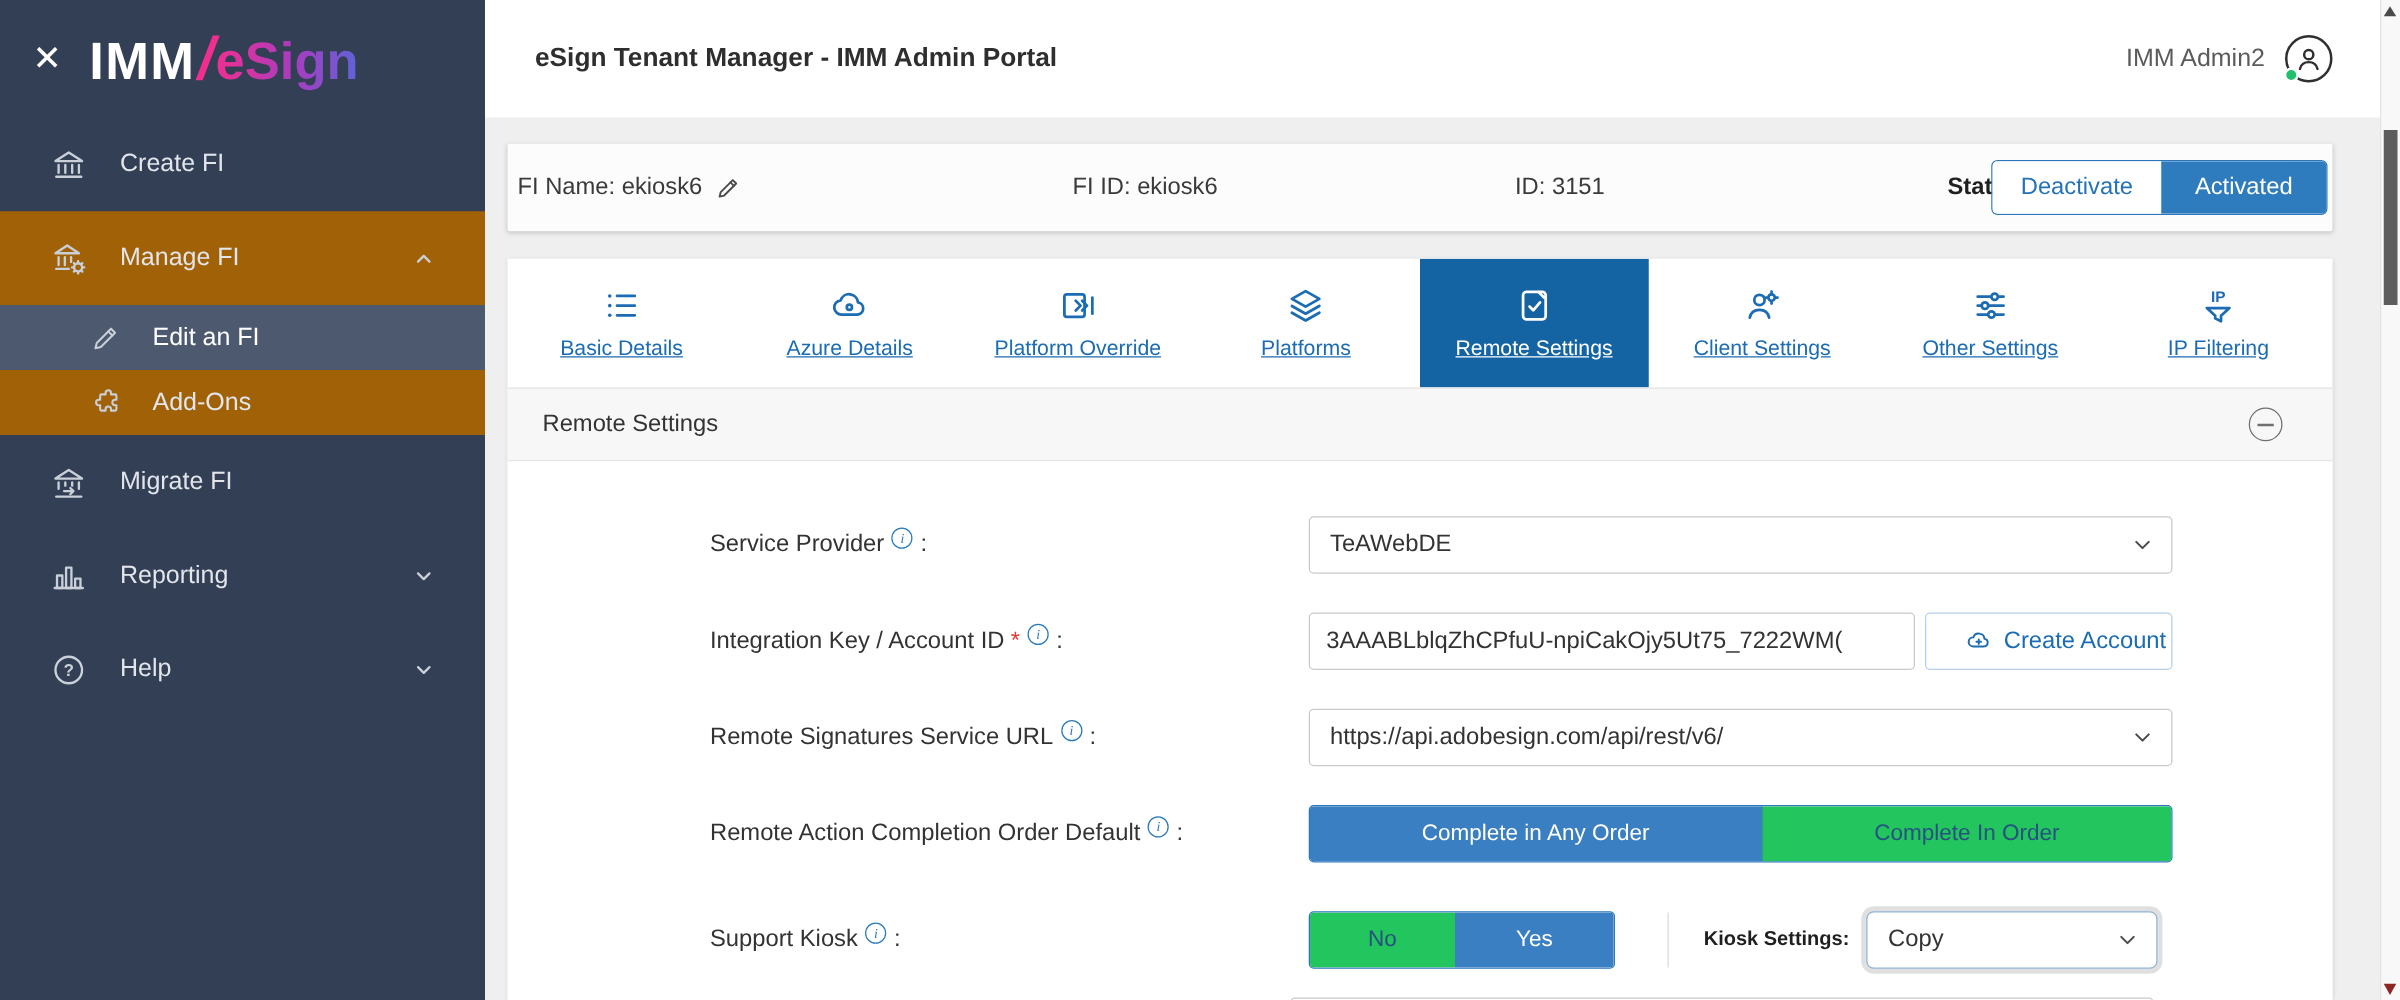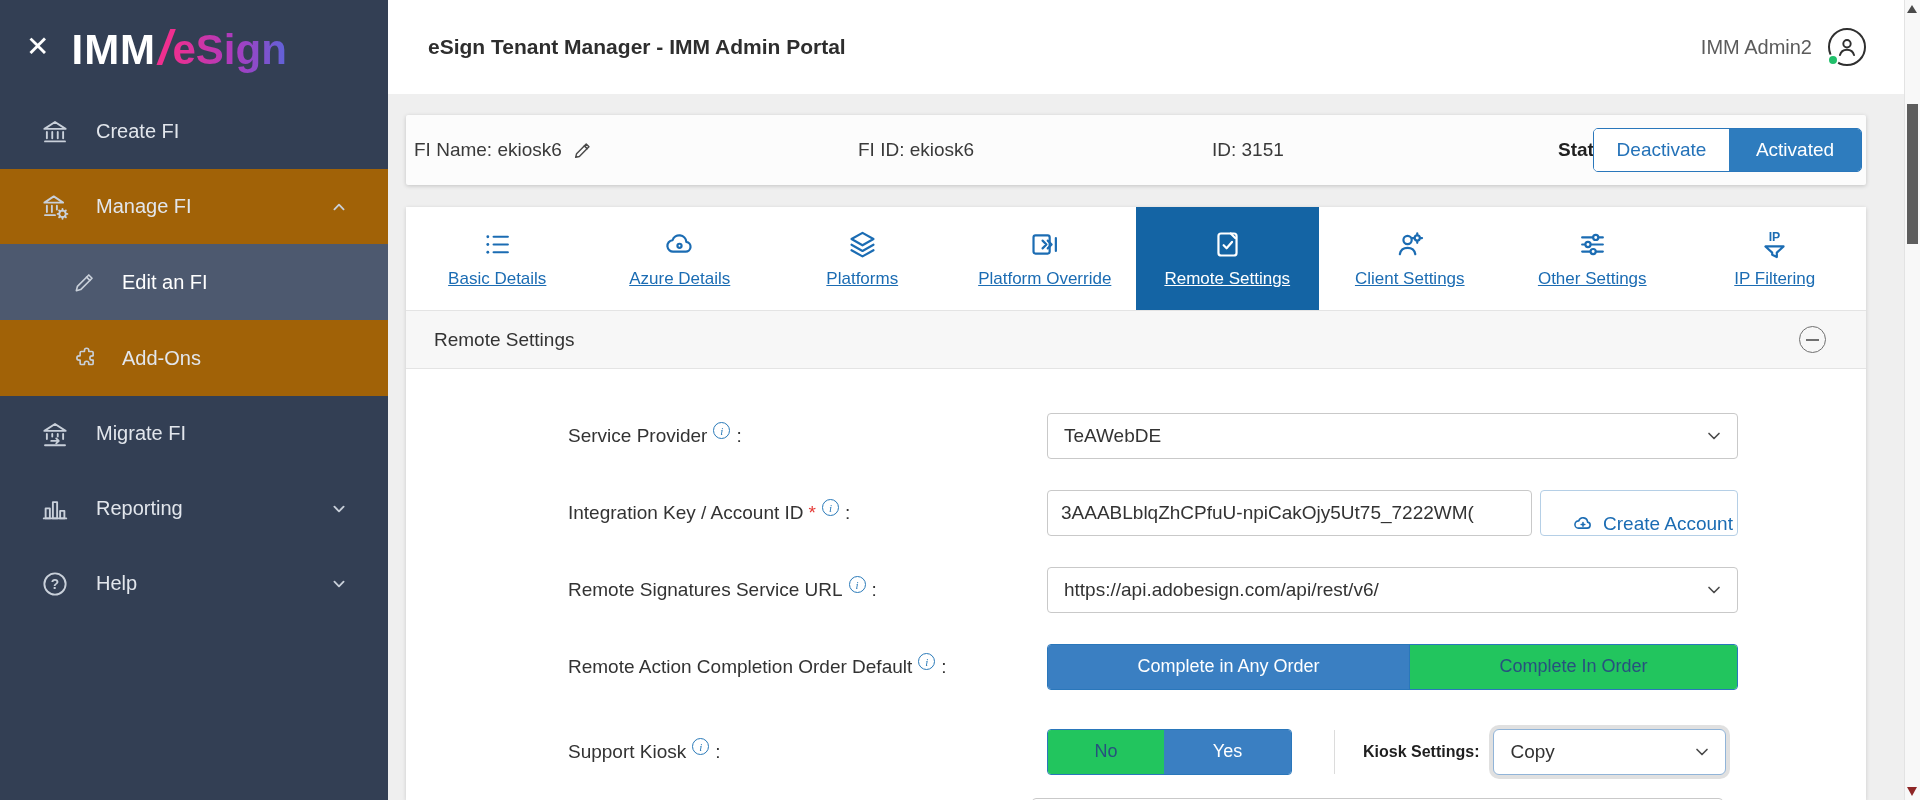--- a/index.html
+++ b/index.html
@@ -17,21 +17,21 @@
   .logo-slash { color:#ef2f8f; font-size:48px; font-style:italic; margin:0 1px 0 2px; }
   .logo-esign { font-size:42px; background:linear-gradient(90deg,#ef2f8f 0%,#a93cc0 55%,#5f63d8 100%);
                 -webkit-background-clip:text; background-clip:text; -webkit-text-fill-color:transparent; }
   .nav-item { height:75px; display:flex; align-items:center; padding:0 38px 0 40px;
               font-size:20px; color:#e2e6ec; cursor:pointer; }
   .nav-icon { width:30px; height:30px; margin-right:26px; flex:none; color:#c9d0da; }
   .nav-icon svg { width:100%; height:100%; display:block; }
   .chev { margin-left:auto; width:22px; height:22px; color:#c9d0da; }
   .chev svg { width:100%; height:100%; display:block; }
   .grp { background:#a16207; }
-  .sub-item { height:76px; padding-left:72px; }
+  .sub-item { height:52px; padding-left:72px; }
   .sub-item .nav-icon { width:26px; height:26px; margin-right:24px; }
   .active-item { background:#4d596f; color:#ffffff; }
 
   
   .main { flex:1; display:flex; flex-direction:column; min-width:0; }
   .header { height:94px; background:#ffffff; display:flex; align-items:center;
             padding:0 54px 0 40px; flex:none; }
   .header-title { font-size:21px; font-weight:bold; color:#2e2e2e; }
   .header-right { margin-left:auto; display:flex; align-items:center; gap:16px; }
   .user-name { font-size:20px; color:#5b5b5b; }
@@ -98,21 +98,21 @@
                 display:flex; align-items:center; padding:0 46px 0 16px; font-size:19px; color:#333;
                 position:relative; cursor:pointer; white-space:nowrap; overflow:hidden; }
   .select-chev { position:absolute; right:13px; top:50%; transform:translateY(-50%);
                  width:20px; height:20px; color:#4a4a4a; }
   .select-chev svg { width:100%; height:100%; display:block; }
   .key-input { width:485px; height:46px; border:1px solid #c9c9c9; border-radius:4px;
                padding:0 13px; font-size:19px; color:#333; font-family:"Liberation Sans", sans-serif;
                white-space:nowrap; overflow:hidden; background:#fff; }
   .create-account-btn { margin-left:8px; flex:1; height:46px; border:1px solid #b5cfe6;
                         border-radius:4px; background:#fff; color:#1b6cb3; font-size:19px;
-                        display:flex; align-items:flex-end; justify-content:center; gap:9px; cursor:pointer;padding-left:27px; }
+                        display:flex; align-items:center; justify-content:center; gap:9px; cursor:pointer;padding-left:27px; }
   .create-account-btn svg { width:22px; height:22px; }
   .toggle-group { display:flex; height:46px; border:1px solid #2a77bb; border-radius:4px; overflow:hidden; }
   .tg-full { width:691px; }
   .toggle-opt { display:flex; align-items:center; justify-content:center; font-size:18px;
                 color:#27517e; background:#22c55e; cursor:pointer; }
   .toggle-opt.on { background:#3a7fc2; color:#ffffff; }
   .opt-any { width:361px; }
   .opt-order { flex:1; border-left:1px solid #2a77bb; }
   .opt-no { width:116px; }
   .opt-yes { width:127px; }
@@ -294,33 +294,33 @@
           </div>
           <div class="tab">
             <svg viewBox="0 0 24 24" fill="none" stroke="currentColor" stroke-width="1.7" stroke-linecap="round" stroke-linejoin="round">
                 <path d="M7.5 17.5h9.2a3.8 3.8 0 0 0 .6-7.56A5.5 5.5 0 0 0 6.6 8.7a4.1 4.1 0 0 0 .9 8.8z"></path>
                 <circle cx="12" cy="13" r="1.6"></circle>
               </svg>
             <span class="tab-label">Azure Details</span>
           </div>
           <div class="tab">
             <svg viewBox="0 0 24 24" fill="none" stroke="currentColor" stroke-width="1.7" stroke-linecap="round" stroke-linejoin="round">
+                <rect x="3.5" y="5" width="12.5" height="14" rx="1.5"></rect>
+                <path d="M10.5 9l3 3-3 3M14.5 9l3 3-3 3"></path>
+                <path d="M20.8 7v10"></path>
+              </svg>
+            <span class="tab-label">Platform Override</span>
+          </div>
+          <div class="tab">
+            <svg viewBox="0 0 24 24" fill="none" stroke="currentColor" stroke-width="1.7" stroke-linecap="round" stroke-linejoin="round">
                 <path d="M12 3 3.5 7.8l8.5 4.8 8.5-4.8z"></path>
                 <path d="M3.5 12.2l8.5 4.8 8.5-4.8"></path>
                 <path d="M3.5 16.4l8.5 4.8 8.5-4.8"></path>
               </svg>
             <span class="tab-label">Platforms</span>
-          </div>
-          <div class="tab">
-            <svg viewBox="0 0 24 24" fill="none" stroke="currentColor" stroke-width="1.7" stroke-linecap="round" stroke-linejoin="round">
-                <rect x="3.5" y="5" width="12.5" height="14" rx="1.5"></rect>
-                <path d="M10.5 9l3 3-3 3M14.5 9l3 3-3 3"></path>
-                <path d="M20.8 7v10"></path>
-              </svg>
-            <span class="tab-label">Platform Override</span>
           </div>
           <div class="tab active">
             <svg viewBox="0 0 24 24" fill="none" stroke="currentColor" stroke-width="1.7" stroke-linecap="round" stroke-linejoin="round">
                 <rect x="5" y="3.5" width="14" height="17" rx="2"></rect>
                 <path d="M9 12.6l2.3 2.3 4.2-4.9"></path>
                 <path d="M14.5 3.5l3.5 3.5"></path>
               </svg>
             <span class="tab-label">Remote Settings</span>
           </div>
           <div class="tab">

